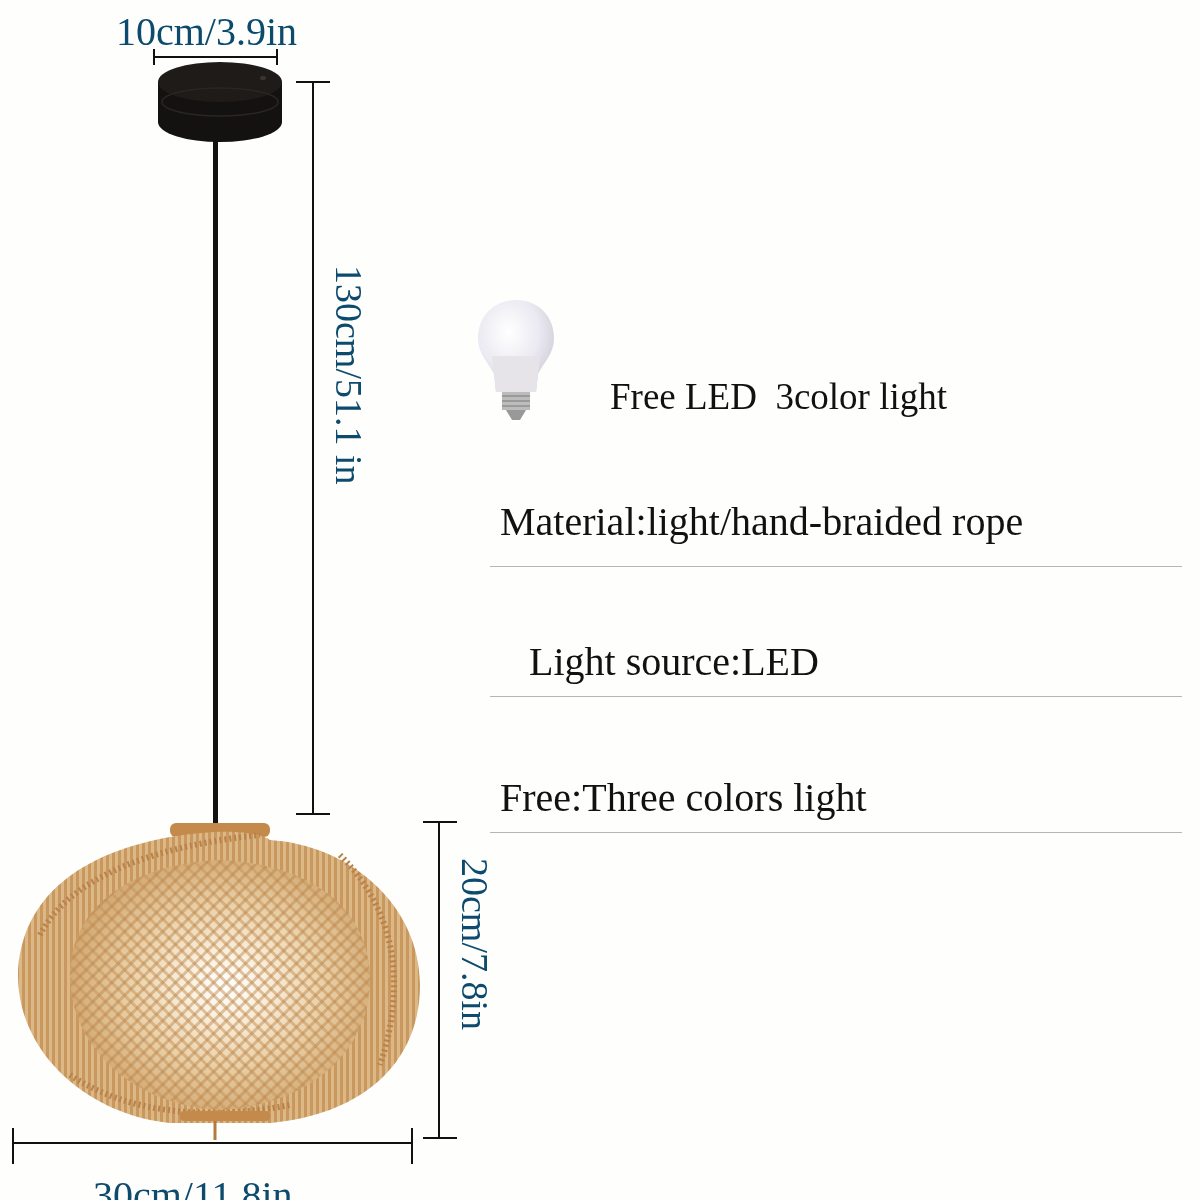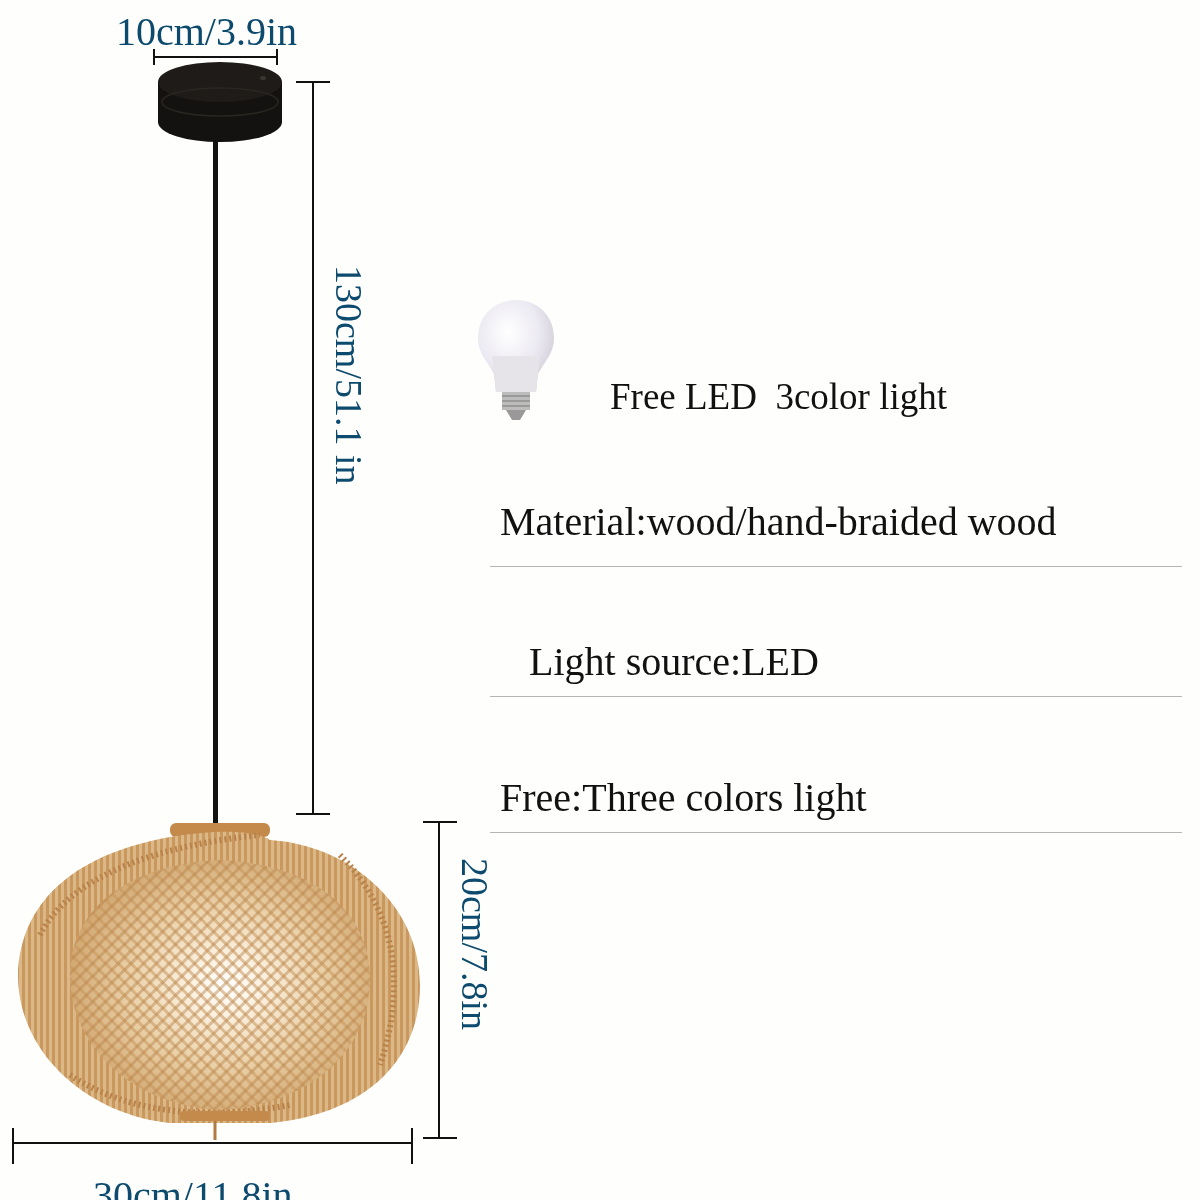--- a/index.html
+++ b/index.html
@@ -95,21 +95,21 @@
   </defs>
   <path d="M42,4 C20,4 4,20 4,42 C4,58 14,66 20,78 L22,96 L62,96 L64,78 C70,66 80,58 80,42 C80,20 64,4 42,4 Z" fill="url(#bulbg)"></path>
   <path d="M18,60 L66,60 L62,96 L22,96 Z" fill="#e6e4e8"></path>
   <rect x="28" y="96" width="28" height="18" fill="#bdbcbc"></rect>
   <path d="M28,100 L56,100 M28,105 L56,105 M28,110 L56,110" stroke="#8f8e8d" stroke-width="1.5"></path>
   <path d="M32,114 L52,114 L46,124 L38,124 Z" fill="#9a9898"></path>
 </svg>
 <div class="abs" style="left:566px; top:375px; font-family:'Liberation Serif', serif; font-size:37px; white-space:pre;margin-left:44px;">Free LED  3color light</div>
 
 <div class="spec" style="top:502px;">
-  <b>Material</b><b>:</b><span>wood/hand-braided wood</span>
+  <b>Material</b><b>:</b><span>light/hand-braided rope</span>
 </div>
 <div class="spec-divider" style="top:566px;"></div>
 
 <div class="spec" style="top:642px;margin-left:29px;">
   <b>Light source</b><b>:</b><span>LED</span>
 </div>
 <div class="spec-divider" style="top:696px;"></div>
 
 <div class="spec" style="top:778px;">
   <b>Free</b><b>:</b><span>Three colors light</span>

